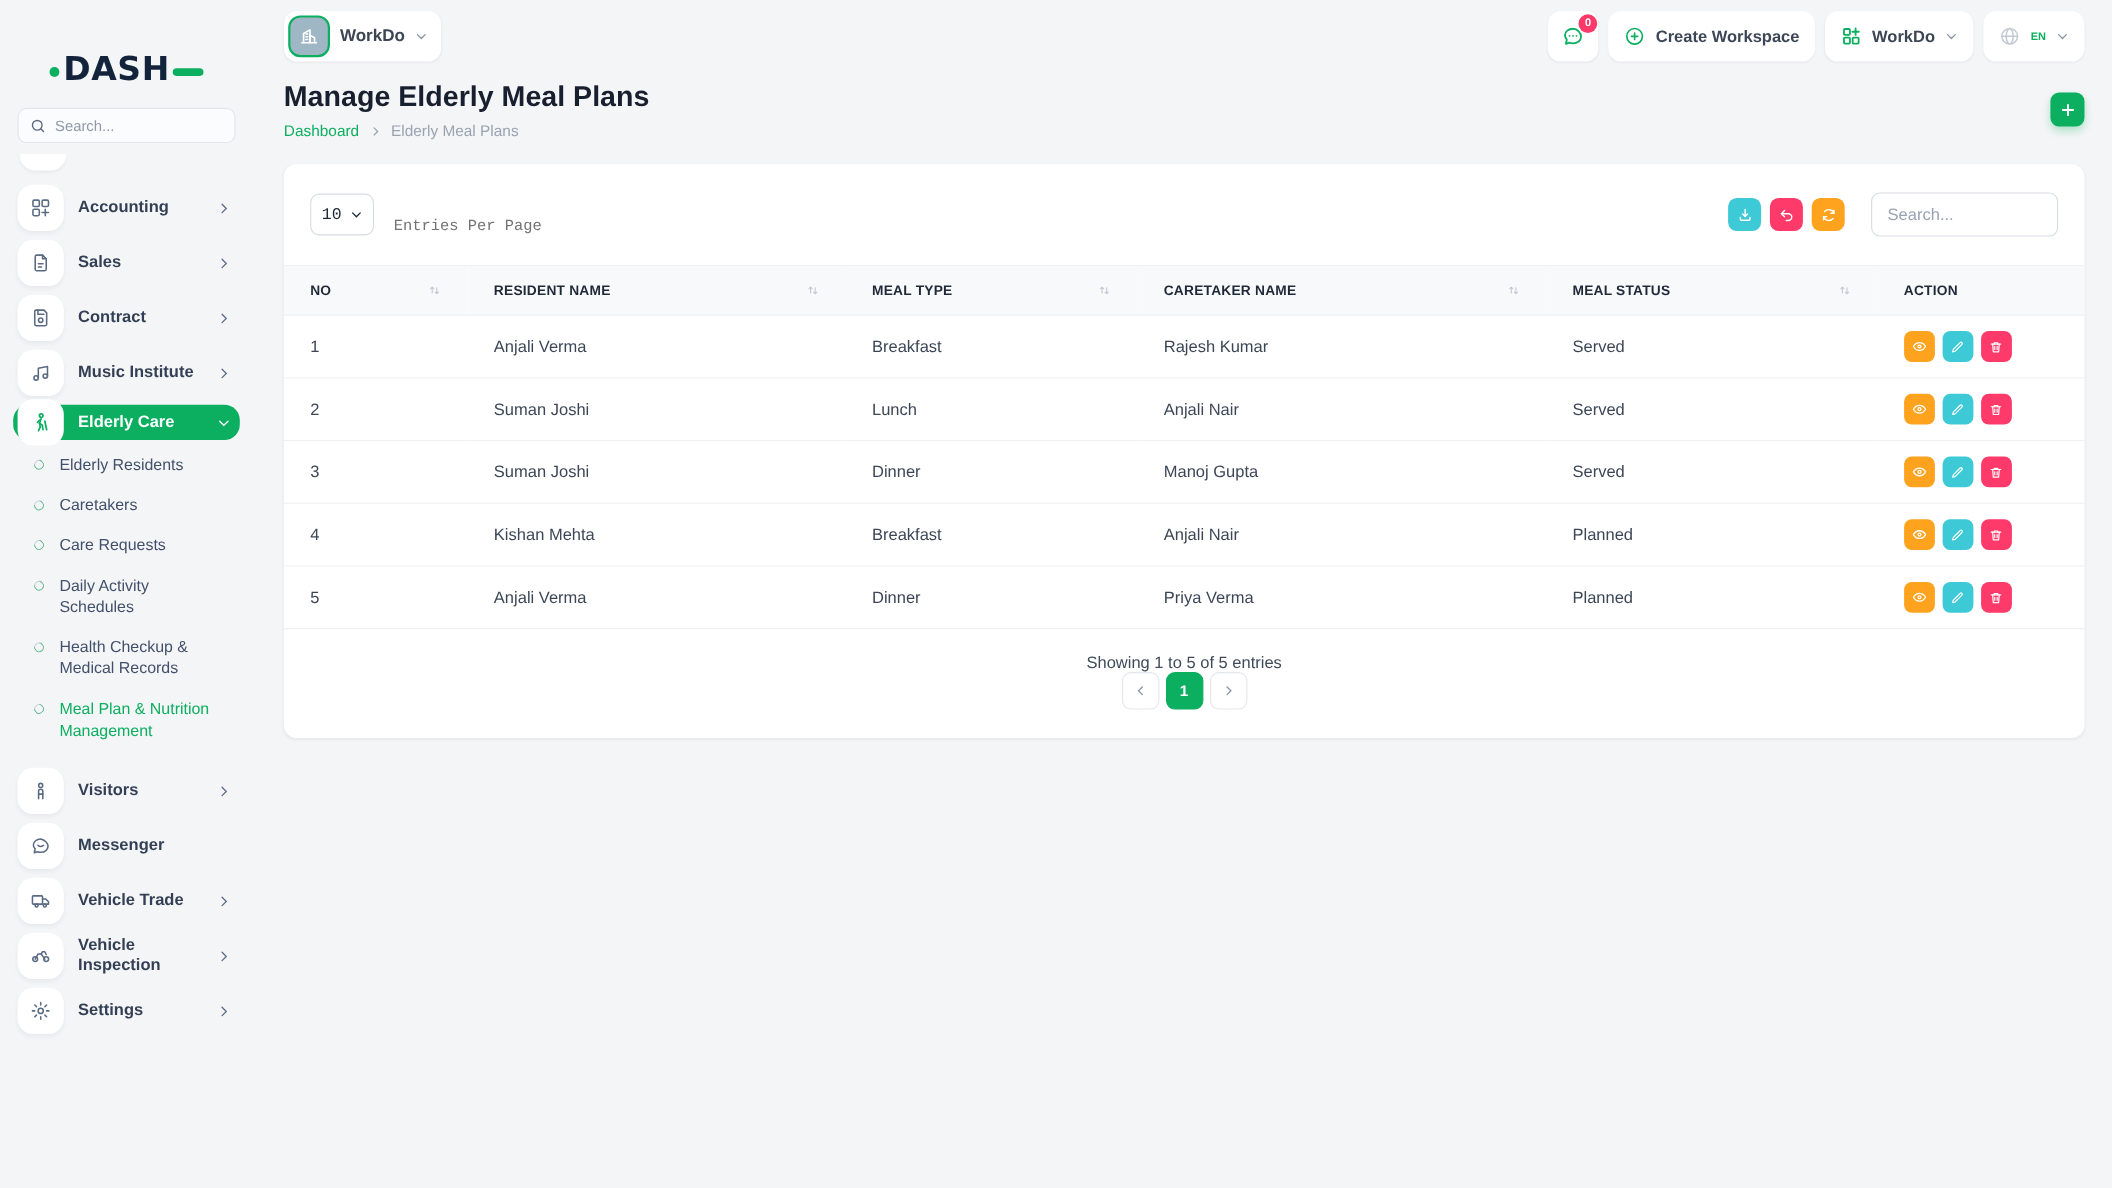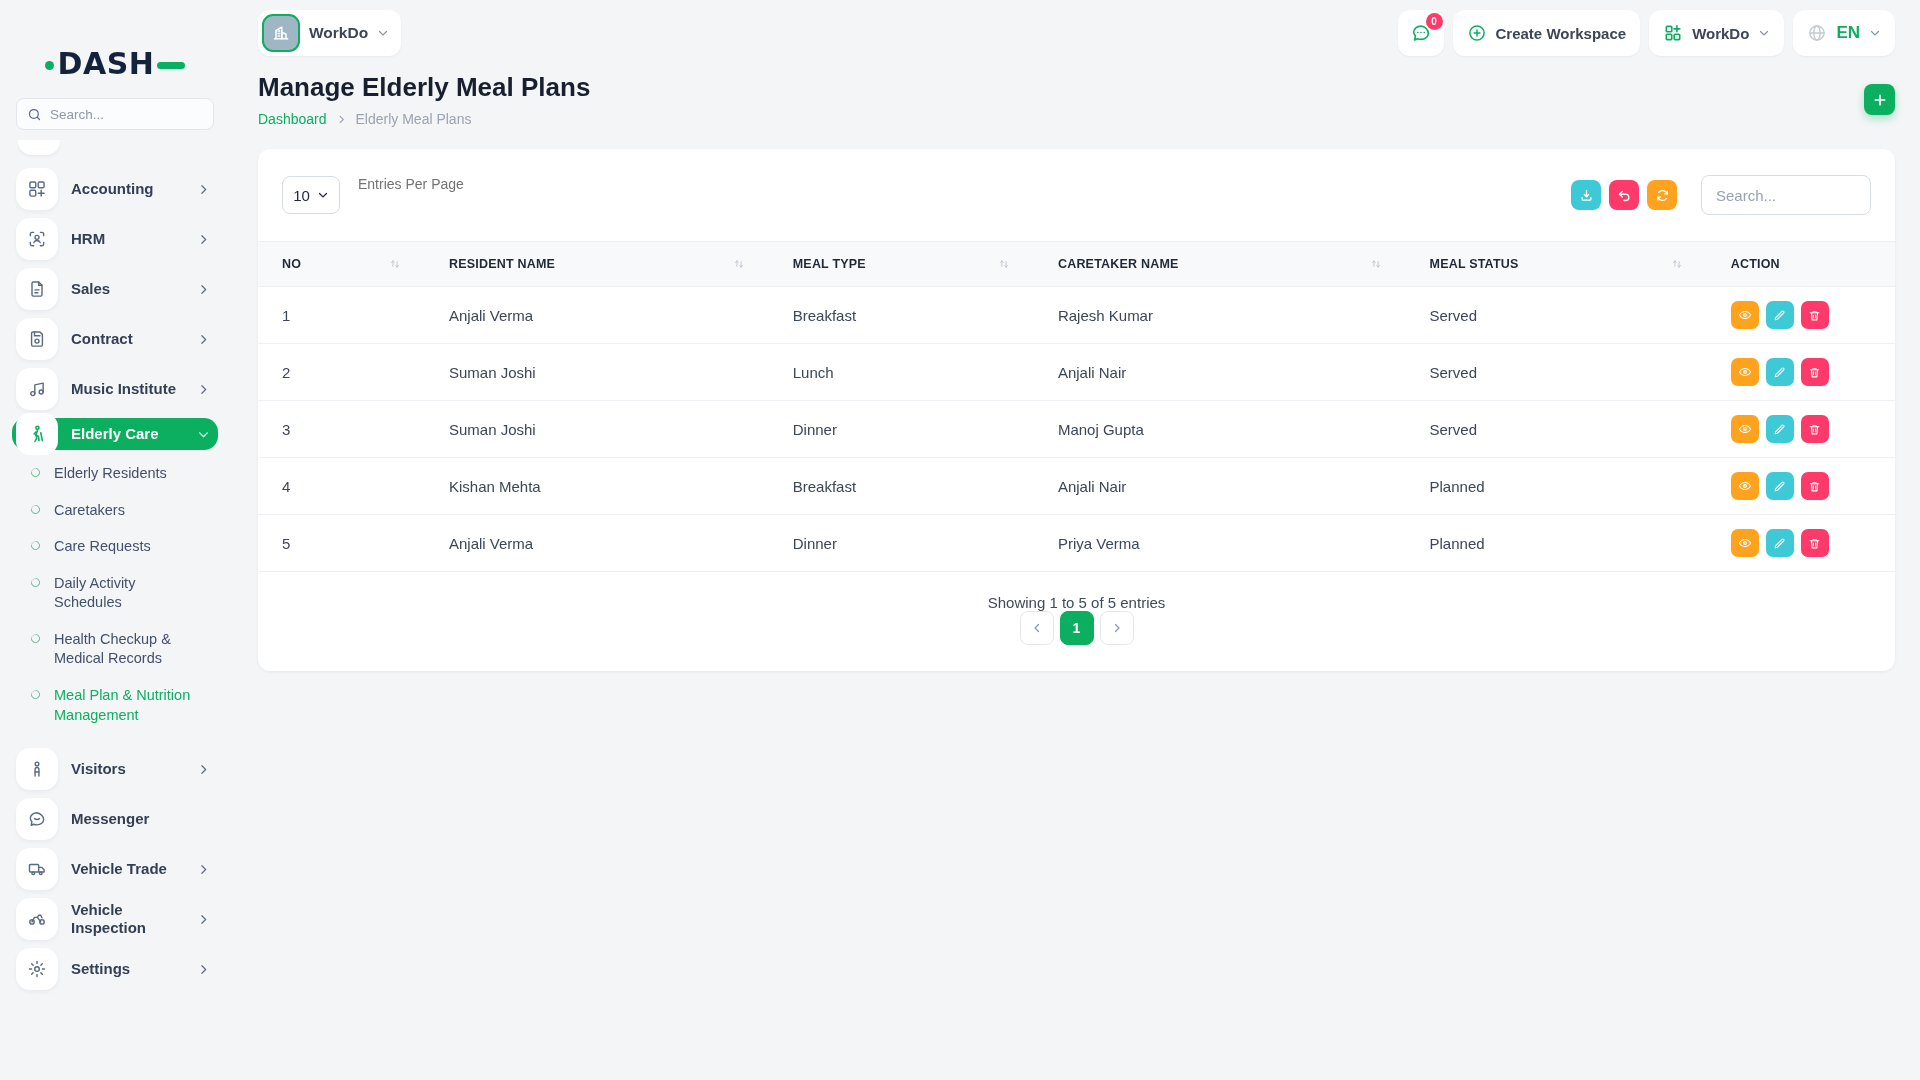--- a/index.html
+++ b/index.html
@@ -48,32 +48,32 @@
   .topbar { display:flex; justify-content:space-between; align-items:center; }
   .pill { background:#fff; border-radius:12px; height:46px; display:flex; align-items:center; gap:9px; padding:0 14px; box-shadow:0 1px 2px rgba(16,24,40,.05); cursor:pointer; }
   .topbar-right { display:flex; gap:9px; }
   .ws-pill { padding:4px 12px 4px 4px; }
   .ws-icon { width:38px; height:38px; border-radius:11px; background:#9fb6c4; border:2px solid #0caf60; display:flex; align-items:center; justify-content:center; color:#fff; }
   .ws-name { font-size:15.5px; font-weight:600; color:#3c4656; }
   .chev-sm { color:#8a94a6; }
   .notif-pill { width:46px; justify-content:center; position:relative; padding:0; }
   .badge { position:absolute; top:3px; right:1px; min-width:17px; height:17px; border-radius:50%; background:#fd3a69; color:#fff; font-size:10px; font-weight:700; display:flex; align-items:center; justify-content:center; }
   .pill-label { font-size:15px; font-weight:600; color:#3c4656; }
-  .lang-label { font-size:17px; font-weight:700; color:#0caf60; }
+  .lang-label { font-size:10px; font-weight:700; color:#0caf60; }
 
   .page-head { display:flex; justify-content:space-between; align-items:center; margin-top:16px; }
   .page-title { font-size:26px; font-weight:700; color:#18202f; }
   .breadcrumb { display:flex; align-items:center; gap:9px; margin-top:8px; font-size:14px; }
   .bc-root { color:#0caf60; cursor:pointer; }
   .bc-current { color:#9aa3b0; }
   .add-btn { width:31px; height:31px; border-radius:8px; background:#0caf60; color:#fff; display:flex; align-items:center; justify-content:center; cursor:pointer; box-shadow:0 4px 8px rgba(12,175,96,.3); border:none; }
 
   .card { background:#fff; border-radius:12px; margin-top:22px; box-shadow:0 1px 3px rgba(16,24,40,.06); overflow:hidden; }
   .card-controls { display:flex; justify-content:space-between; align-items:center; padding:26px 24px; }
-  .epp { display:flex; align-items:flex-start; }
+  .epp { display:flex; align-items:flex-end;font-family:Liberation Mono, monospace; }
   .select-box { display:flex; align-items:center; justify-content:center; gap:7px; width:58px; height:38px; border:1px solid #d7dce3; border-radius:8px; font-size:15px; color:#1f2937; cursor:pointer; background:#fff; }
   .epp-label { margin-left:18px; font-size:14px; color:#737373; }
   .controls-right { display:flex; align-items:center; gap:8px; }
   .tool-btn { width:30px; height:30px; border-radius:8px; border:none; display:flex; align-items:center; justify-content:center; color:#fff; cursor:pointer; }
   .tool-download { background:#3ec9d6; }
   .tool-undo { background:#fd3a69; }
   .tool-refresh { background:#ffa21d; }
   .table-search { margin-left:16px; }
   .table-search input { width:170px; height:40px; border:1px solid #d7dce3; border-radius:8px; padding:0 14px; font-size:15px; color:#374151; outline:none; font-family:inherit; }
   .table-search input::placeholder { color:#98a2b3; }
@@ -133,38 +133,20 @@
       </span>
       <span class="nav-label">Accounting</span>
       <span class="chev">
           <svg width="13" height="13" viewBox="0 0 24 24" fill="none" stroke="currentColor" stroke-width="2.2" stroke-linecap="round">
             <path d="M9 5l7 7-7 7"></path>
           </svg>
         </span>
     </div>
 
 
-    <div class="nav-item">
-      <span class="icon-box">
-        <svg width="20" height="20" viewBox="0 0 24 24" fill="none" stroke="currentColor" stroke-width="1.7" stroke-linecap="round">
-            <circle cx="12" cy="10" r="2.4"></circle>
-            <path d="M8.2 16.2c.9-1.7 2.2-2.4 3.8-2.4s2.9.7 3.8 2.4"></path>
-            <path d="M4 8V6a2 2 0 0 1 2-2h2"></path>
-            <path d="M16 4h2a2 2 0 0 1 2 2v2"></path>
-            <path d="M20 16v2a2 2 0 0 1-2 2h-2"></path>
-            <path d="M8 20H6a2 2 0 0 1-2-2v-2"></path>
-          </svg>
-      </span>
-      <span class="nav-label">HRM</span>
-      <span class="chev">
-          <svg width="13" height="13" viewBox="0 0 24 24" fill="none" stroke="currentColor" stroke-width="2.2" stroke-linecap="round">
-            <path d="M9 5l7 7-7 7"></path>
-          </svg>
-        </span>
-    </div>
 
     <div class="nav-item">
       <span class="icon-box">
         <svg width="20" height="20" viewBox="0 0 24 24" fill="none" stroke="currentColor" stroke-width="1.7" stroke-linecap="round">
             <path d="M14 3.5H7.5A1.5 1.5 0 0 0 6 5v14a1.5 1.5 0 0 0 1.5 1.5h9A1.5 1.5 0 0 0 18 19V7.5z"></path>
             <path d="M14 3.5v4h4"></path>
             <path d="M9.5 13h5M9.5 16.5h3.5"></path>
           </svg>
       </span>
       <span class="nav-label">Sales</span>

